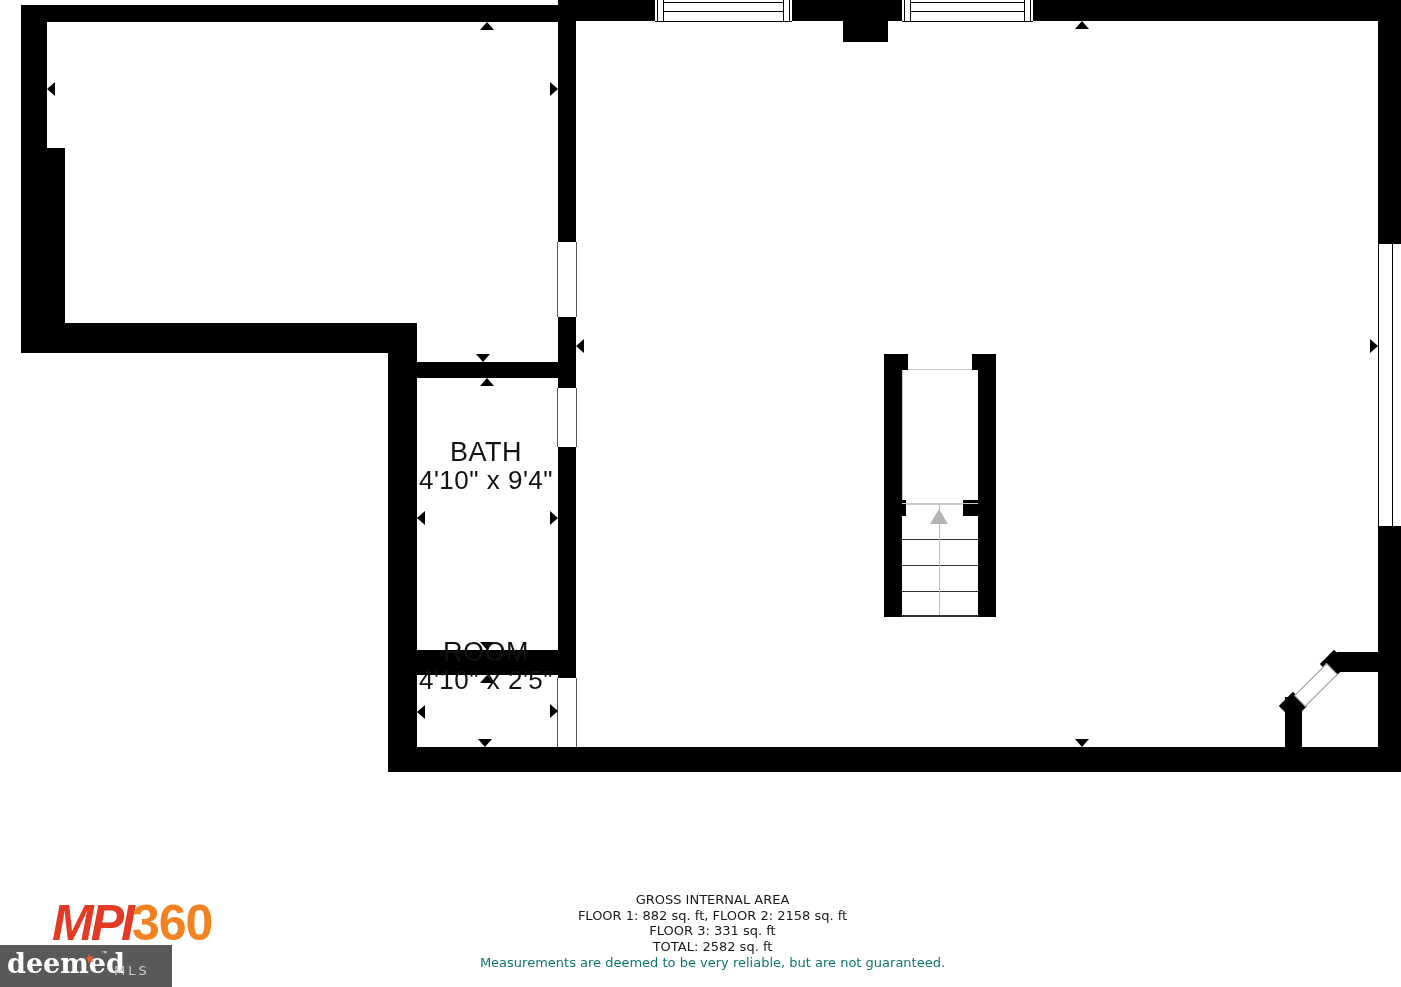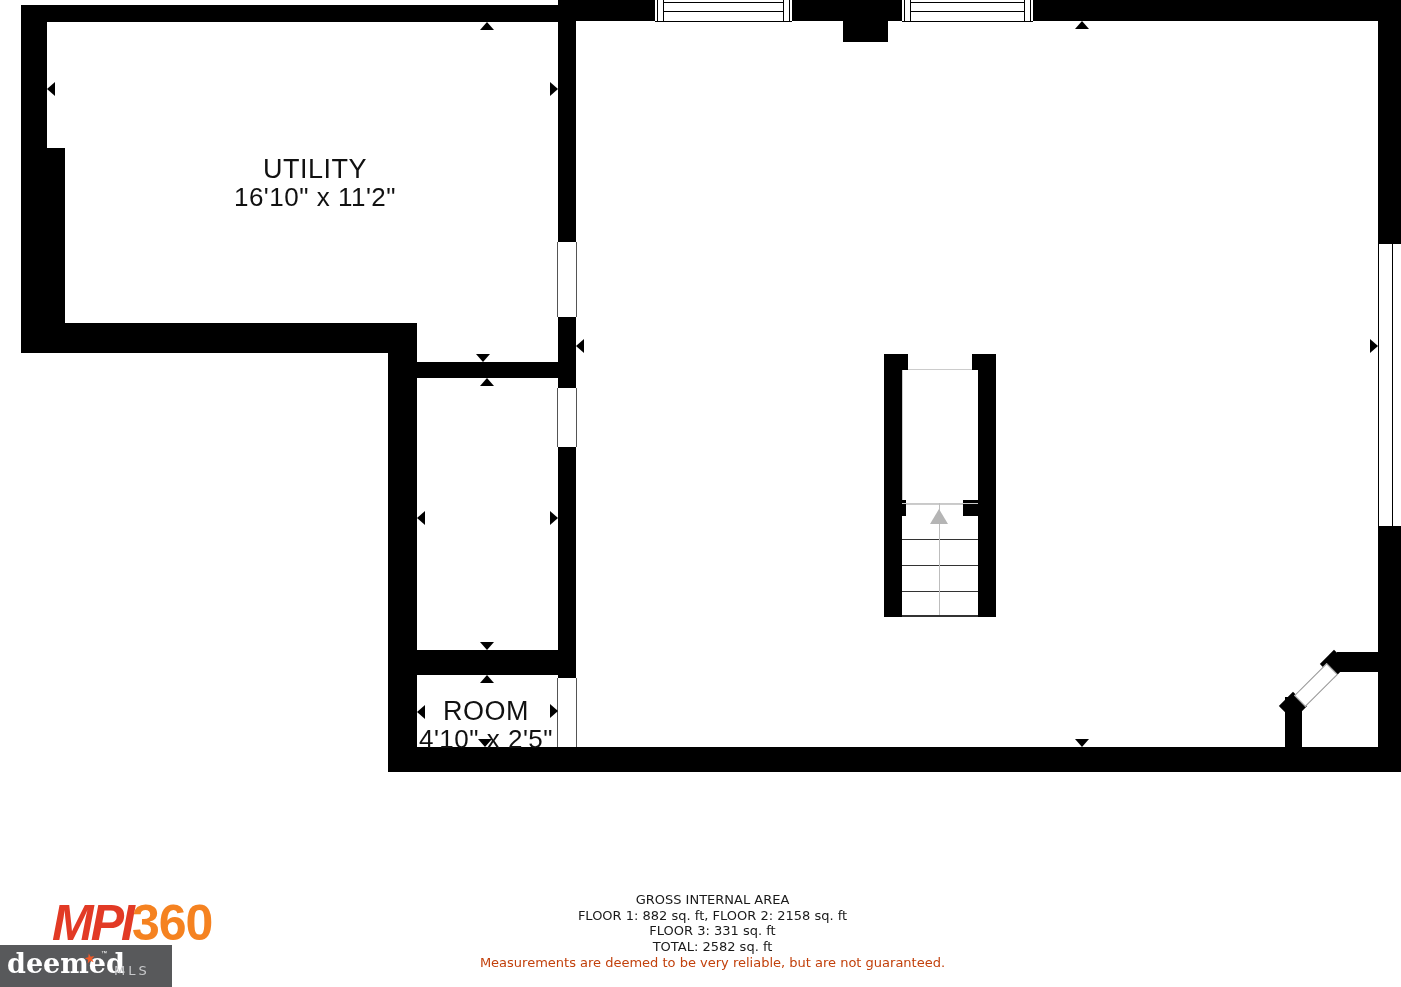--- a/index.html
+++ b/index.html
@@ -22,21 +22,21 @@
   .roomlabel .rname{font-size:27px;line-height:28px;letter-spacing:0.5px;}
   .roomlabel .rdims{font-size:26px;line-height:28px;letter-spacing:0.5px;}
   .stair-void{position:absolute;border:1px solid #ccc;background:#fff;}
   .gray-arrow{position:absolute;width:0;height:0;border-left:9px solid transparent;
               border-right:9px solid transparent;border-bottom:15px solid #b5b5b5;}
   .diagdoor{position:absolute;background:#fff;border:1px solid #9a9a9a;transform:rotate(-45deg);}
   .cap45{position:absolute;background:#000;transform:rotate(45deg);}
   #footer{position:absolute;left:420px;top:892px;width:585px;text-align:center;
           font-family:"DejaVu Sans", sans-serif;color:#1a1a1a;}
   #footer .fl{font-size:13px;line-height:15.5px;}
-  #footer .disc{font-size:13px;line-height:16px;color:#c2410c;margin-top:1px;}
+  #footer .disc{font-size:13px;line-height:16px;color:#0f766e;margin-top:1px;}
   #mpi-logo{position:absolute;left:52px;top:894px;white-space:nowrap;}
   #mpi-logo .p1{font-size:50px;font-weight:900;font-style:italic;color:#e23a25;letter-spacing:-3px;}
   #mpi-logo .p2{font-size:50px;font-weight:700;color:#f58220;letter-spacing:-1px;}
   #bright-box{position:absolute;left:0;top:945px;width:172px;height:42px;background:#58595b;}
   #bright-box .bword{position:absolute;left:7px;top:3px;font-family:"DejaVu Serif", serif;
                      font-weight:bold;font-size:27px;color:#fff;}
   #bright-box .bstar{position:absolute;left:84px;top:6px;font-size:13px;color:#f15a29;transform:rotate(-12deg);}
   #bright-box .btm{position:absolute;left:101px;top:5px;font-size:6px;color:#fff;}
   #bright-box .bmls{position:absolute;left:114px;top:18px;font-size:13px;color:#c8c9cb;
                     letter-spacing:3px;font-family:"DejaVu Sans", sans-serif;}
@@ -131,25 +131,25 @@
   <div class="arr a-up" style="left:480px;top:675px;"></div>
   <div class="arr a-down" style="left:478px;top:739px;"></div>
   <div class="arr a-left" style="left:417px;top:705px;"></div>
   <div class="arr a-right" style="left:550px;top:704px;"></div>
 
   <div class="arr a-up" style="left:1075px;top:21px;"></div>
   <div class="arr a-down" style="left:1075px;top:739px;"></div>
   <div class="arr a-left" style="left:576px;top:339px;"></div>
   <div class="arr a-right" style="left:1370px;top:339px;"></div>
 
-  <div class="roomlabel" style="left:165px;top:155px;width:300px;">
-    <div class="rname">UTILITY</div>
-    <div class="rdims">16'10" x 11'2"</div>
+  <div class="roomlabel" style="left:386px;top:438px;width:200px;">
+    <div class="rname">BATH</div>
+    <div class="rdims">4'10" x 9'4"</div>
   </div>
-  <div class="roomlabel" style="left:386px;top:697px;width:200px;">
+  <div class="roomlabel" style="left:386px;top:638px;width:200px;">
     <div class="rname">ROOM</div>
     <div class="rdims">4'10" x 2'5"</div>
   </div>
 
   <div id="footer">
     <div class="fl">GROSS INTERNAL AREA</div>
     <div class="fl">FLOOR 1: 882 sq. ft, FLOOR 2: 2158 sq. ft</div>
     <div class="fl">FLOOR 3: 331 sq. ft</div>
     <div class="fl">TOTAL: 2582 sq. ft</div>
     <div class="disc">Measurements are deemed to be very reliable, but are not guaranteed.</div>

